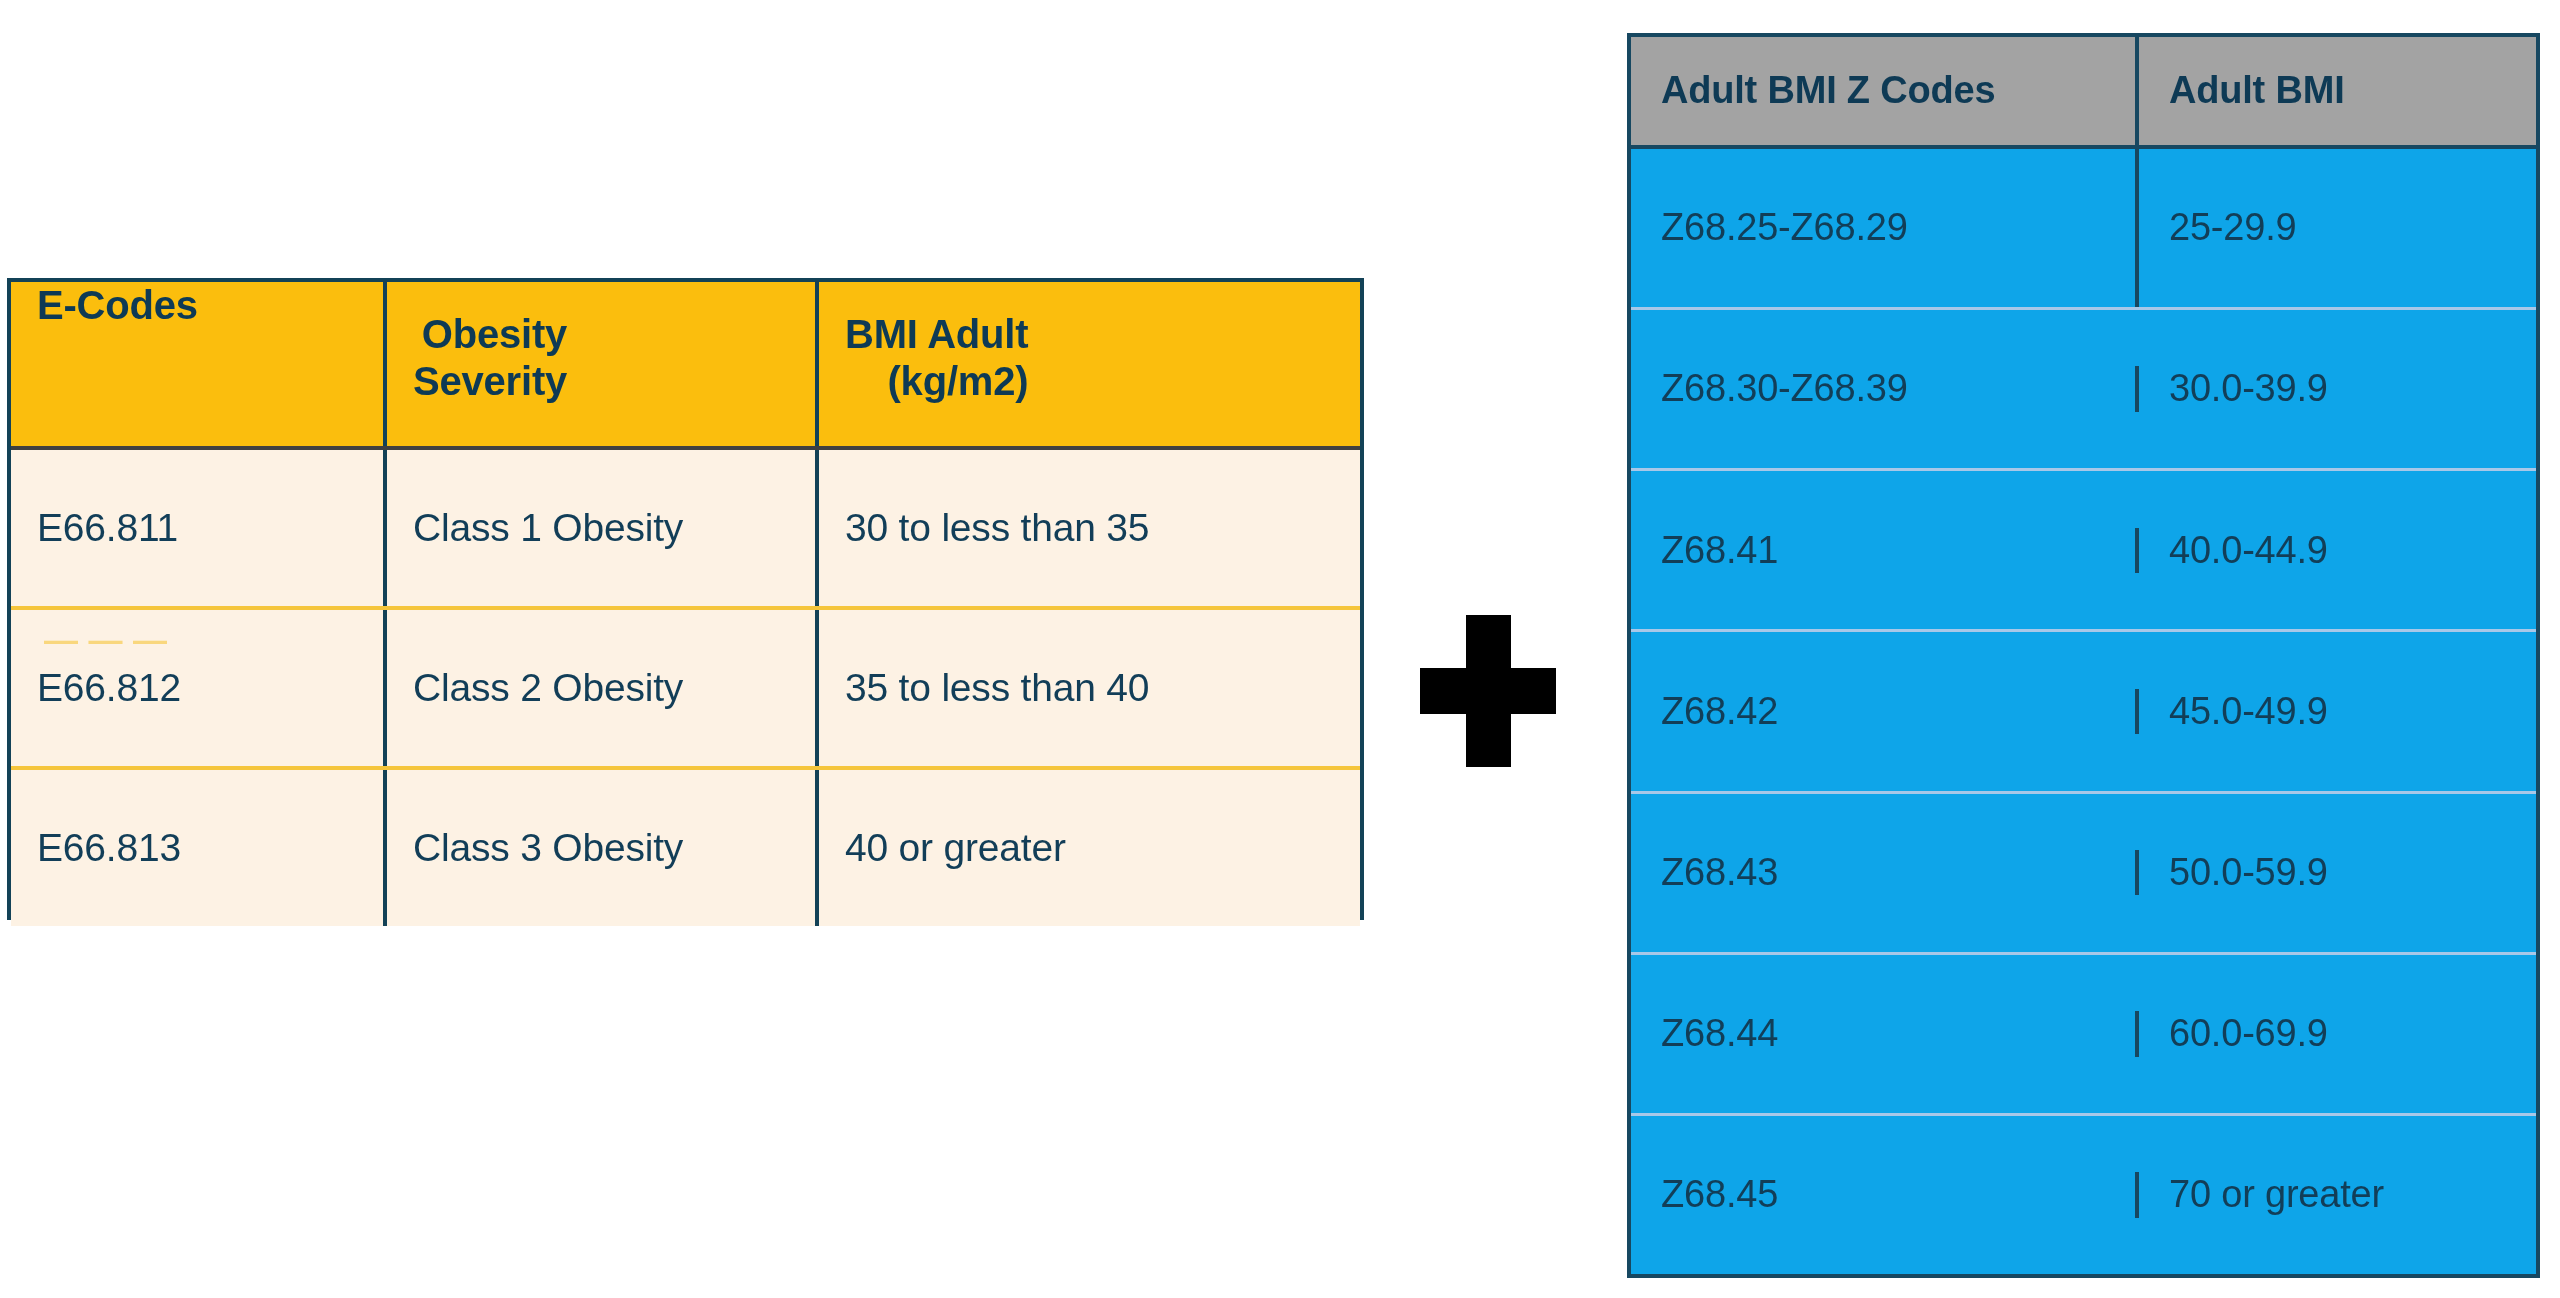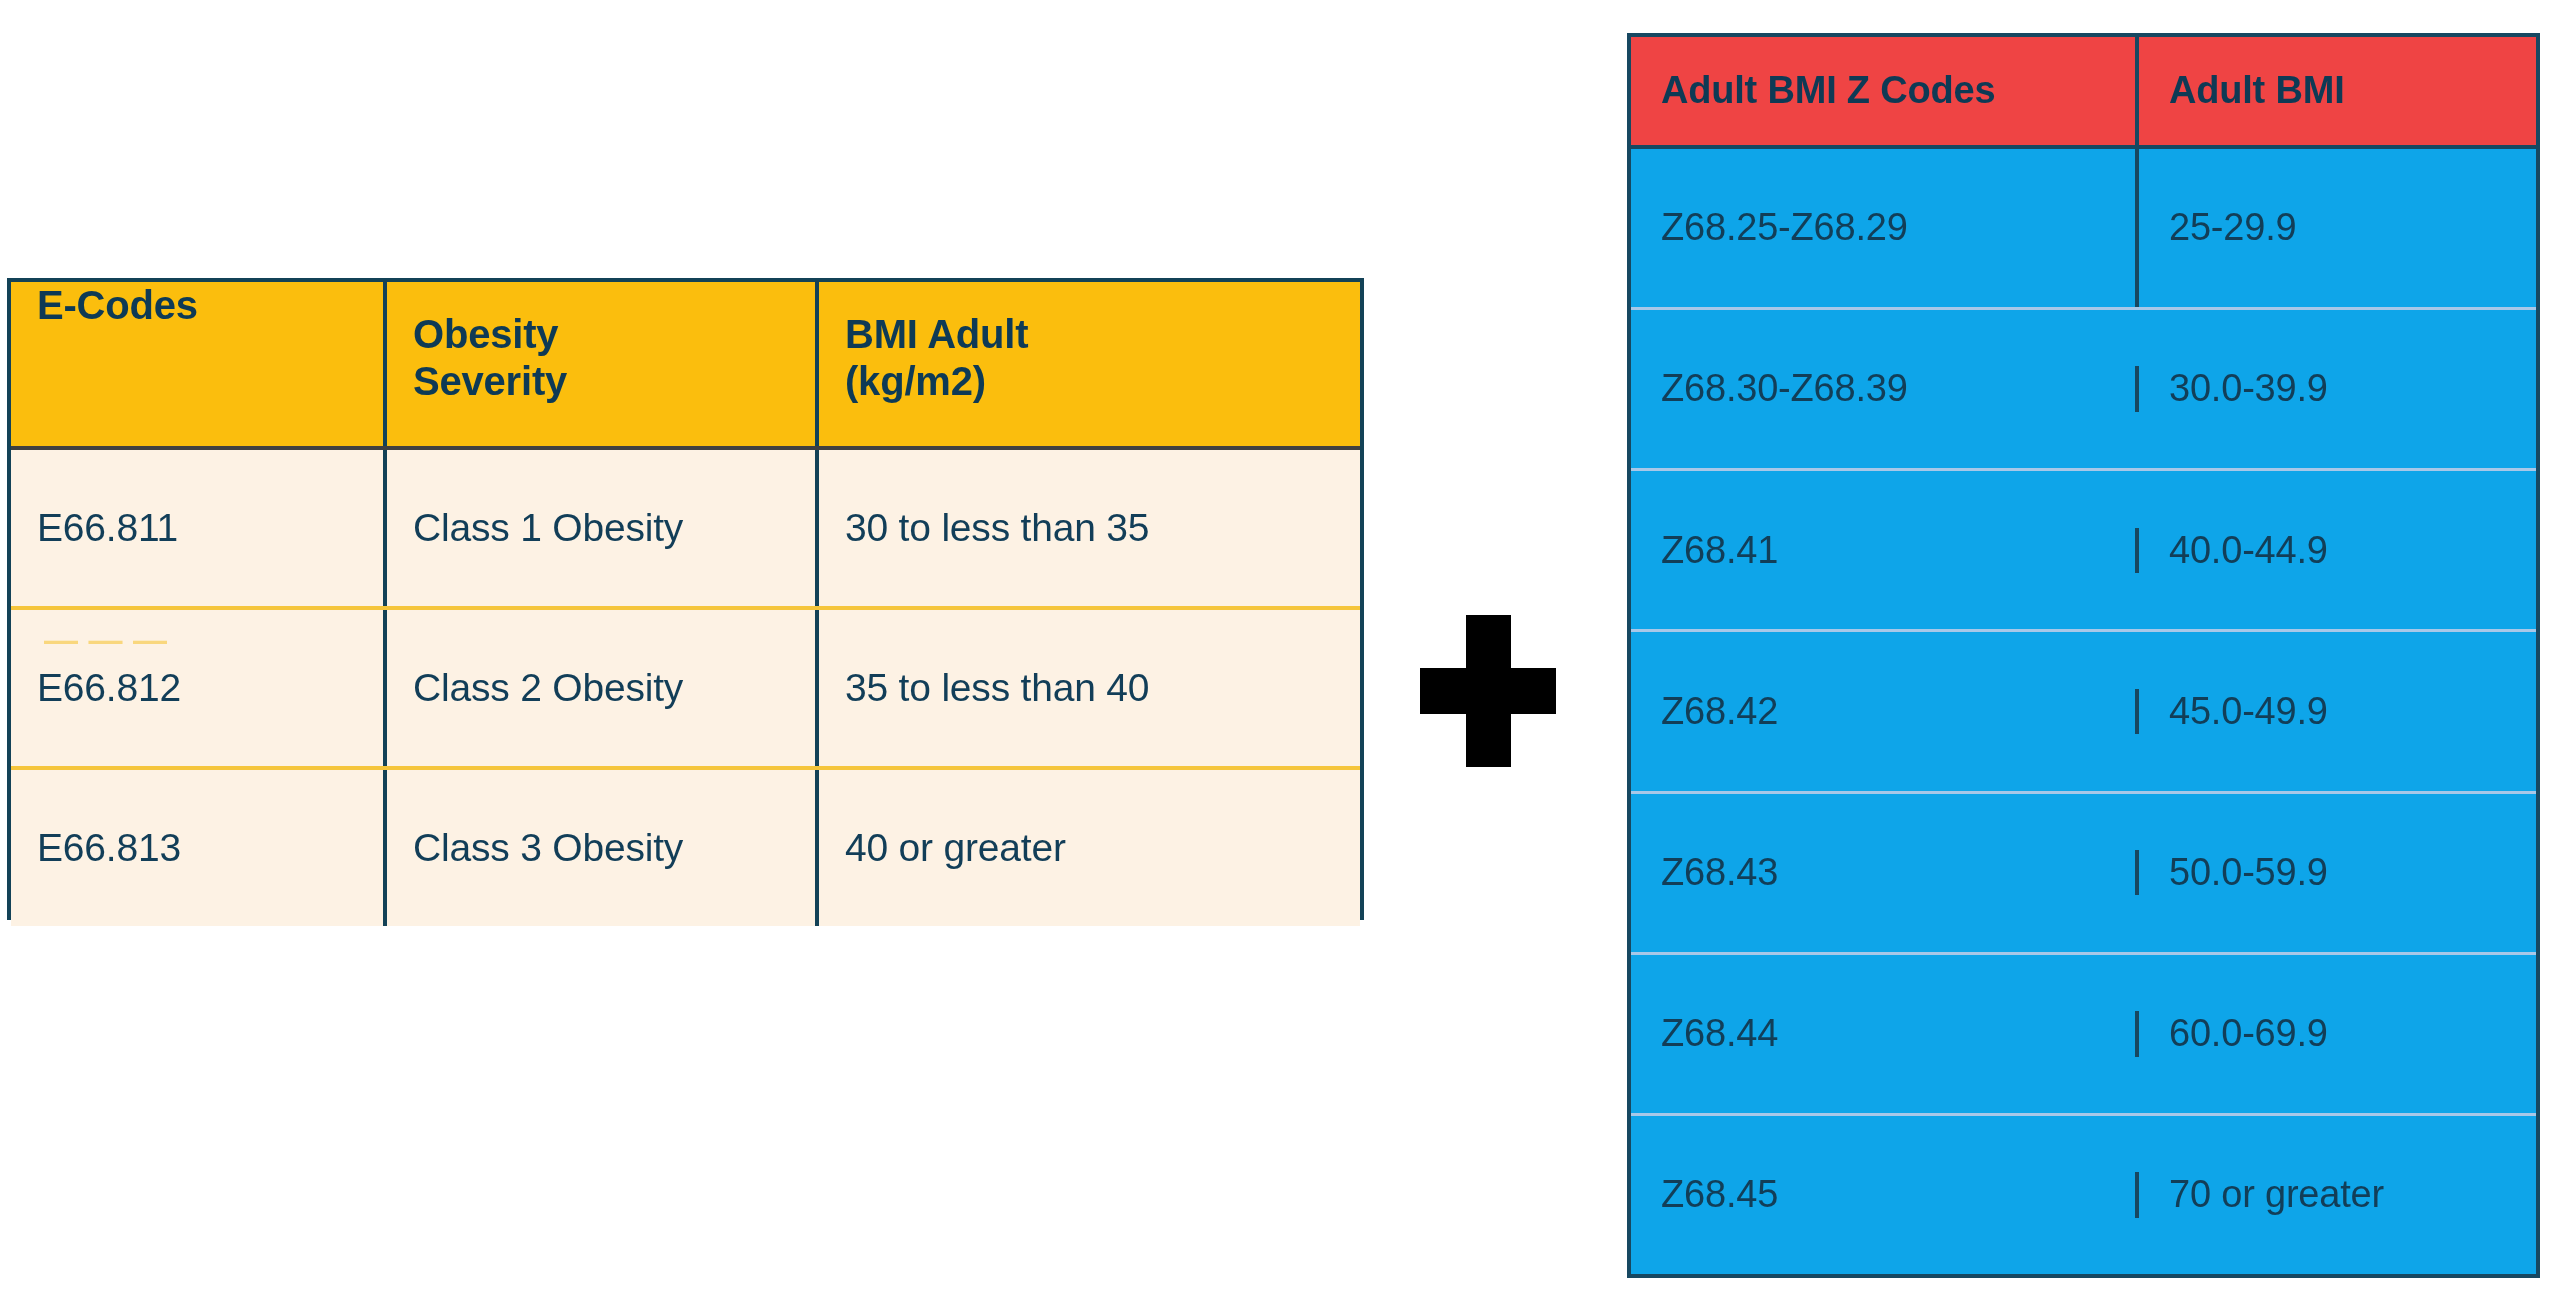--- a/index.html
+++ b/index.html
@@ -58,20 +58,21 @@
   #ecode-table .c1 { width: 432px; border-left: 4px solid #134257; }
   #ecode-table .c2 { flex: 1 1 auto; border-left: 4px solid #134257; }
 
   #ecode-table .hrow .cell {
     align-items: flex-start;
     padding-bottom: 18px;
   }
   #ecode-table .hrow .cell.two-line {
     align-items: center;
     padding-bottom: 12px;
+    text-align: right;
   }
   #ecode-table .hdr-text {
     font-size: 40px;
     font-weight: 700;
     line-height: 1.18;
     color: #0E3A55;
     letter-spacing: -0.2px;
     white-space: pre-line;
   }
   #ecode-table .ghost {
@@ -129,21 +130,21 @@
     box-sizing: border-box;
     display: flex;
     flex-direction: column;
     background: #F4F8FB;
   }
   #zcode-table .row {
     display: flex;
   }
   #zcode-table .hrow {
     height: 108px;
-    background: #ef4444;
+    background: #a3a3a3;
     flex: 0 0 auto;
     border-bottom: 4px solid #174861;
   }
   #zcode-table .brow {
     flex: 1 1 0;
     background: #0ea5e9;
     min-height: 0;
   }
   #zcode-table .brow + .brow {
     border-top: 3px solid #A8C8E8;

